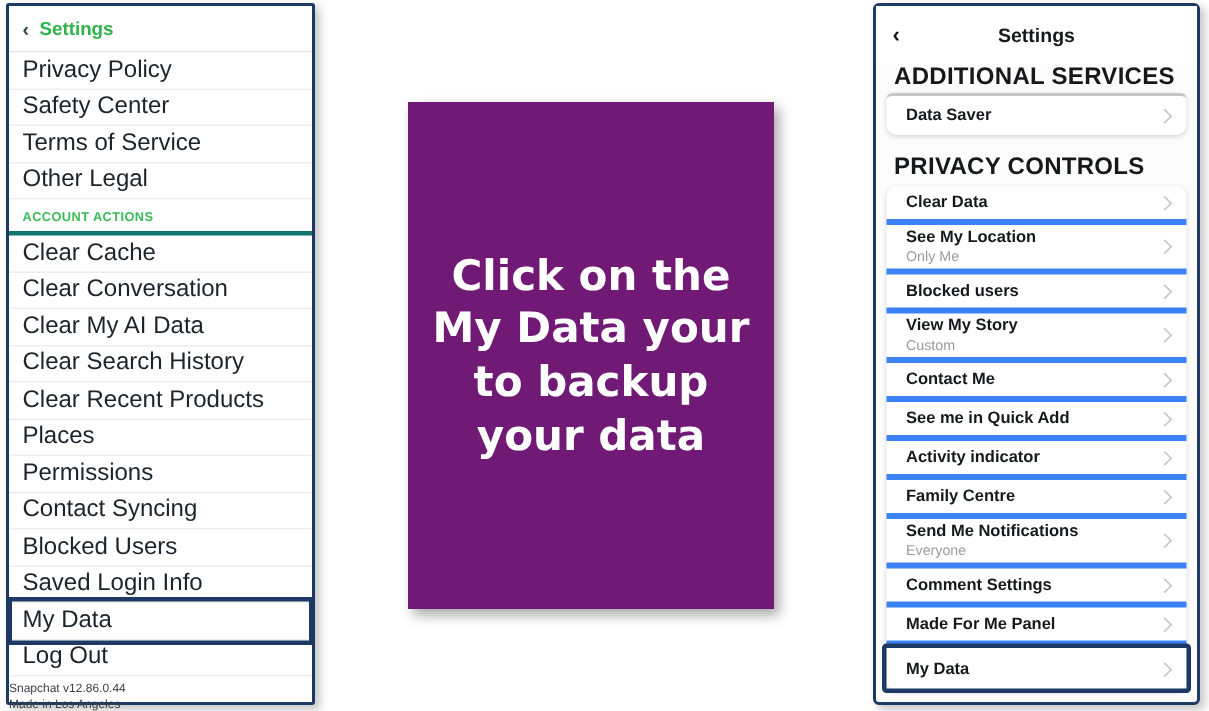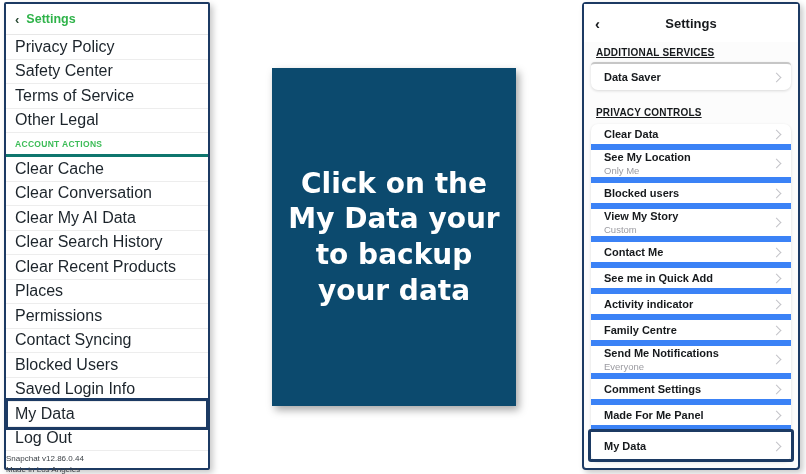--- a/index.html
+++ b/index.html
@@ -33,49 +33,49 @@
   .lfooter{
     text-align:left;font-size:8px;color:#3d4348;line-height:10.5px;padding-top:3px;
   }
   .hl-overlay{
     position:absolute;left:-1px;right:-1px;top:-4px;bottom:-4px;
     border:3px solid #1c3a63;pointer-events:none;z-index:5;
   }
   
   #banner{
     position:absolute;left:272px;top:68px;width:244px;height:338px;
-    background:#0c4a6e;box-shadow:3px 4px 8px rgba(0,0,0,0.35);
+    background:#701a75;box-shadow:3px 4px 8px rgba(0,0,0,0.35);
     display:flex;align-items:center;justify-content:center;text-align:center;
   }
   #banner .line{
     display:block;color:#ffffff;font-family:"DejaVu Sans",sans-serif;
     font-weight:bold;font-size:28px;line-height:1.27;
   }
   
   #right-phone{left:582px;top:2px;width:218px;height:468px;border-radius:4px;background:#fcfcfc;}
   .rheader{
     height:38px;display:flex;align-items:center;justify-content:center;
     position:relative;background:#fff;
   }
   .rback{position:absolute;left:11px;font-size:15px;font-weight:bold;color:#16191c;line-height:1;}
   .rtitle{font-weight:bold;font-size:13px;color:#16191c;}
   .rsection-label{
     height:20px;display:flex;align-items:center;padding:0 12px;
-    font-size:10px;font-weight:bold;color:#16191c;letter-spacing:.2px;text-decoration:underline;
+    font-size:16px;font-weight:bold;color:#16191c;letter-spacing:.2px;
   }
   .card{
     margin:0 7px;background:#fff;border-radius:7px;
     box-shadow:0 1px 3px rgba(0,0,0,0.14);
   }
   #card-additional{border-top:2px solid #c6c6c6;border-top-left-radius:4px;border-top-right-radius:4px;}
   .gap12{height:12px;}
   .gap2{height:2px;}
   .rrow{
     display:flex;align-items:center;padding:0 11px 0 13px;
-    position:relative;border-bottom:6px solid #3b82f6;box-sizing:border-box;
+    position:relative;border-bottom:4px solid #3b82f6;box-sizing:border-box;
   }
   .rrow:last-child{border-bottom:none;}
   .rrow.single{height:26px;}
   .rrow.double{height:33px;}
   .rrow.tall{height:30px;}
   .rcol{display:flex;flex-direction:column;justify-content:flex-end;}
   .rlabel{font-size:11px;font-weight:600;color:#16191c;}
   .rsub{font-size:9.5px;color:#9b9ba1;margin-top:1.5px;}
   .rchev{
     margin-left:auto;width:6px;height:6px;flex:0 0 auto;

